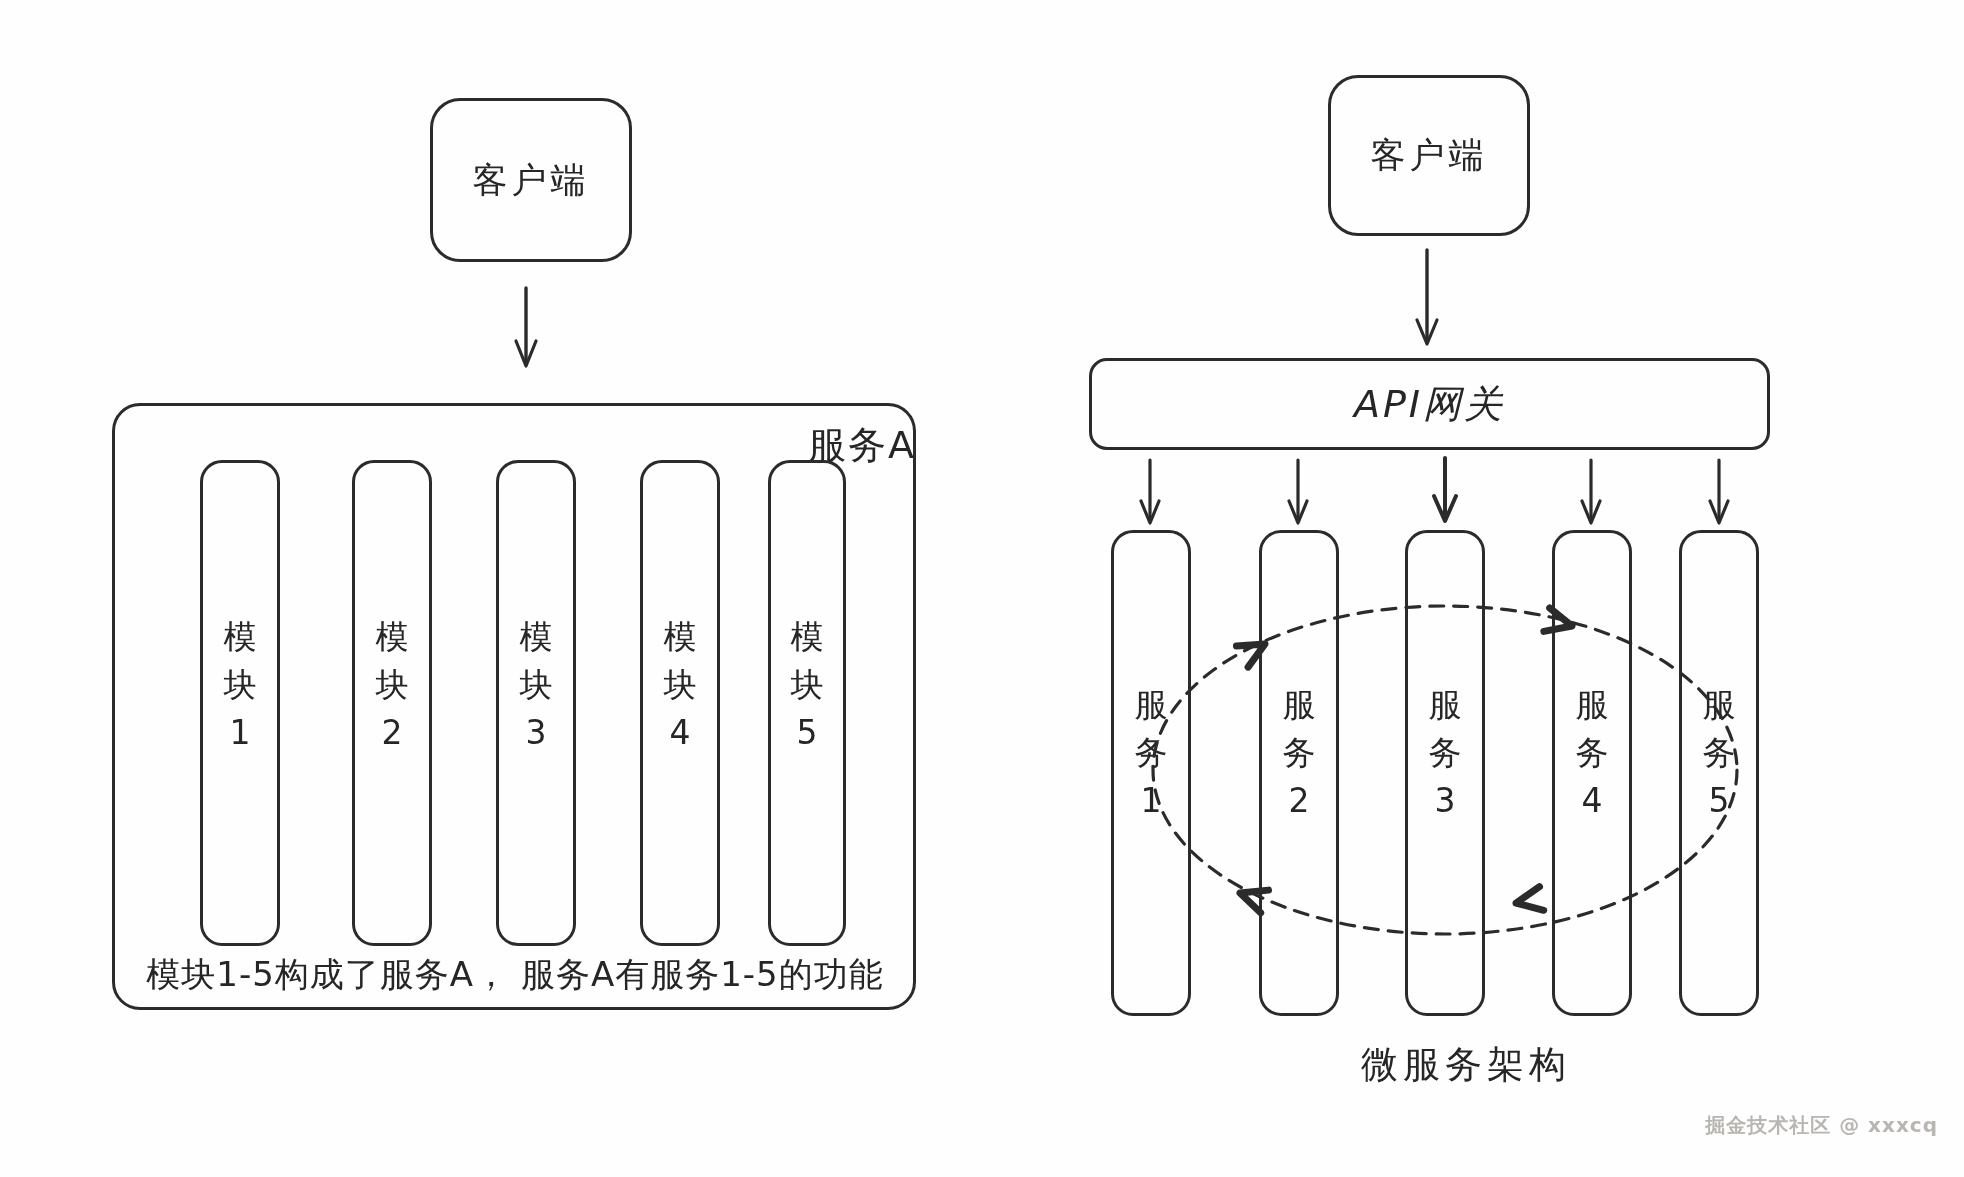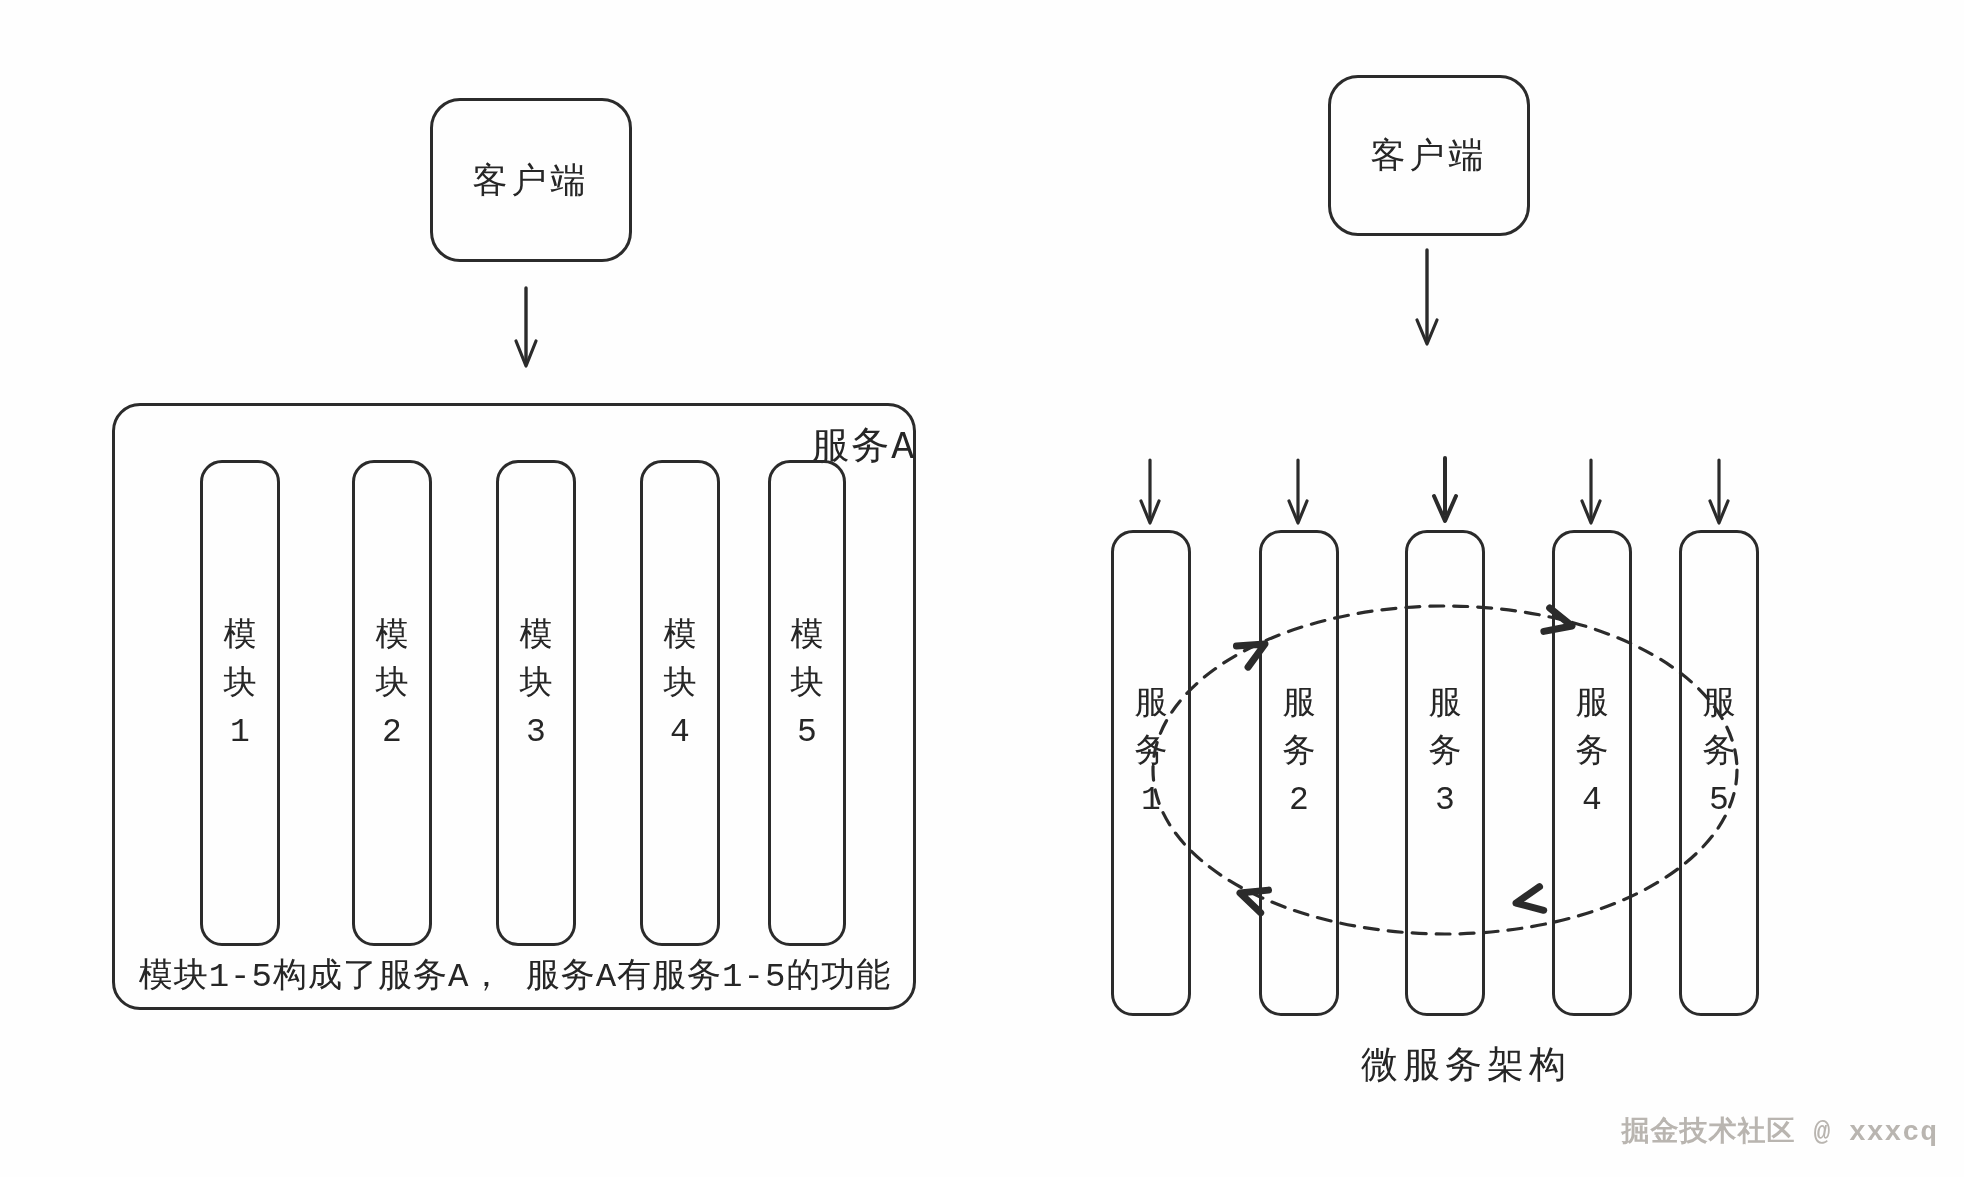--- a/index.html
+++ b/index.html
@@ -39,26 +39,26 @@
   .caption{position:absolute;text-align:center;font-size:37px;letter-spacing:5px;}
   .caption.left-cap{left:81px;top:1042px;width:800px;}
   .caption.right-cap{left:1066px;top:1040px;width:800px;}
 
   .ellipse-note{
     position:absolute;left:1254px;top:838px;font-size:31px;letter-spacing:1px;
     white-space:nowrap;
   }
 
   .watermark{
-    position:absolute;right:26px;top:1112px;font-size:28px;font-weight:bold;
+    position:absolute;right:26px;top:1112px;font-size:20px;font-weight:bold;
     color:#b9b5b0;text-shadow:1px 1px 0 #ffffff;letter-spacing:1px;
   }
 
   svg.overlay{position:absolute;inset:0;pointer-events:none;z-index:6;}
-  .boxes{z-index:2;font-family:Liberation Mono, monospace;}
+  .boxes{z-index:2;}
 </style>
 </head>
 <body>
 
 <div class="stage boxes">
 
   <div class="box client-box" style="left:430px;top:98px;width:202px;height:164px;">
     <span class="lbl">客户端</span>
   </div>
 
@@ -91,20 +91,23 @@
     <span class="ln">块</span>
     <span class="ln">5</span>
   </div>
 
   <div class="footnote">模块1-5构成了服务A， 服务A有服务1-5的功能</div>
 
   <div class="box client-box" style="left:1328px;top:75px;width:202px;height:161px;">
     <span class="lbl">客户端</span>
   </div>
 
+  <div class="box gateway-box" style="left:1089px;top:358px;width:681px;height:92px;">
+    <span class="lbl">API网关</span>
+  </div>
 
   <div class="box pill service-pill" style="left:1111px;top:530px;width:80px;height:486px;">
     <span class="ln">服</span>
     <span class="ln">务</span>
     <span class="ln">1</span>
   </div>
   <div class="box pill service-pill" style="left:1259px;top:530px;width:80px;height:486px;">
     <span class="ln">服</span>
     <span class="ln">务</span>
     <span class="ln">2</span>

